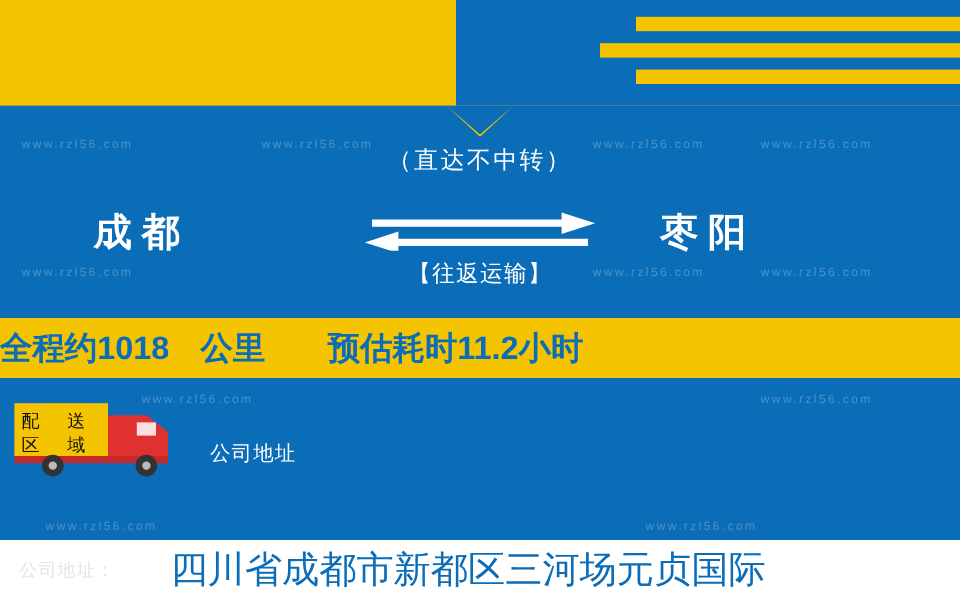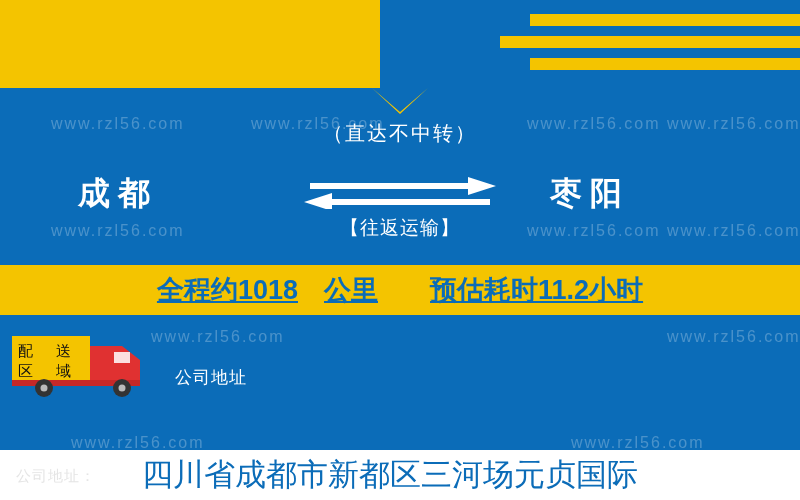--- a/index.html
+++ b/index.html
@@ -121,26 +121,24 @@
     height: 50px;
     background: #f4c400;
   }
   .info-text {
     position: absolute;
     left: 0;
     top: 265px;
     width: 800px;
     height: 50px;
     line-height: 50px;
-    text-align: center;
     color: #0b6cb8;
     font-size: 27px;
     font-weight: bold;
     white-space: nowrap;
-    text-decoration: underline;
   }
   .info-text .gap { display: inline-block; width: 26px; }
   
   .truck-wrap {
     position: absolute;
     left: 10px;
     top: 330px;
     width: 160px;
     height: 70px;
   }
@@ -180,25 +178,24 @@
     height: 50px;
     line-height: 50px;
     font-size: 31px;
     color: #0b6cb8;
     white-space: nowrap;
   }
   
   .wm {
     position: absolute;
     color: rgba(255,255,255,0.26);
-    font-size: 16px;
+    font-size: 10px;
     letter-spacing: 2px;
     white-space: nowrap;
     pointer-events: none;
-    margin-left: 33px;
   }
 </style>
 </head>
 <body>
 
 <div id="banner">
 
   <div class="top-band"></div>
   <div class="blue-strip-bg"></div>
   <div class="stripes">

